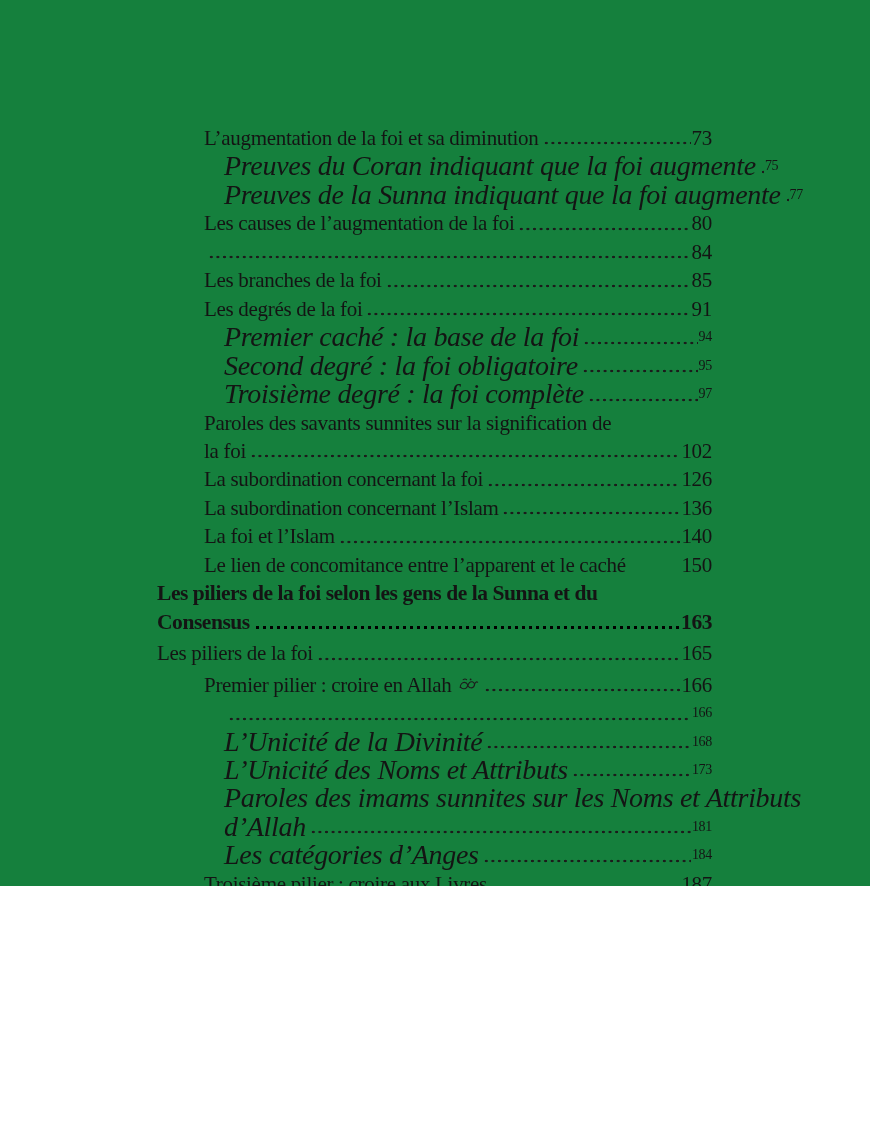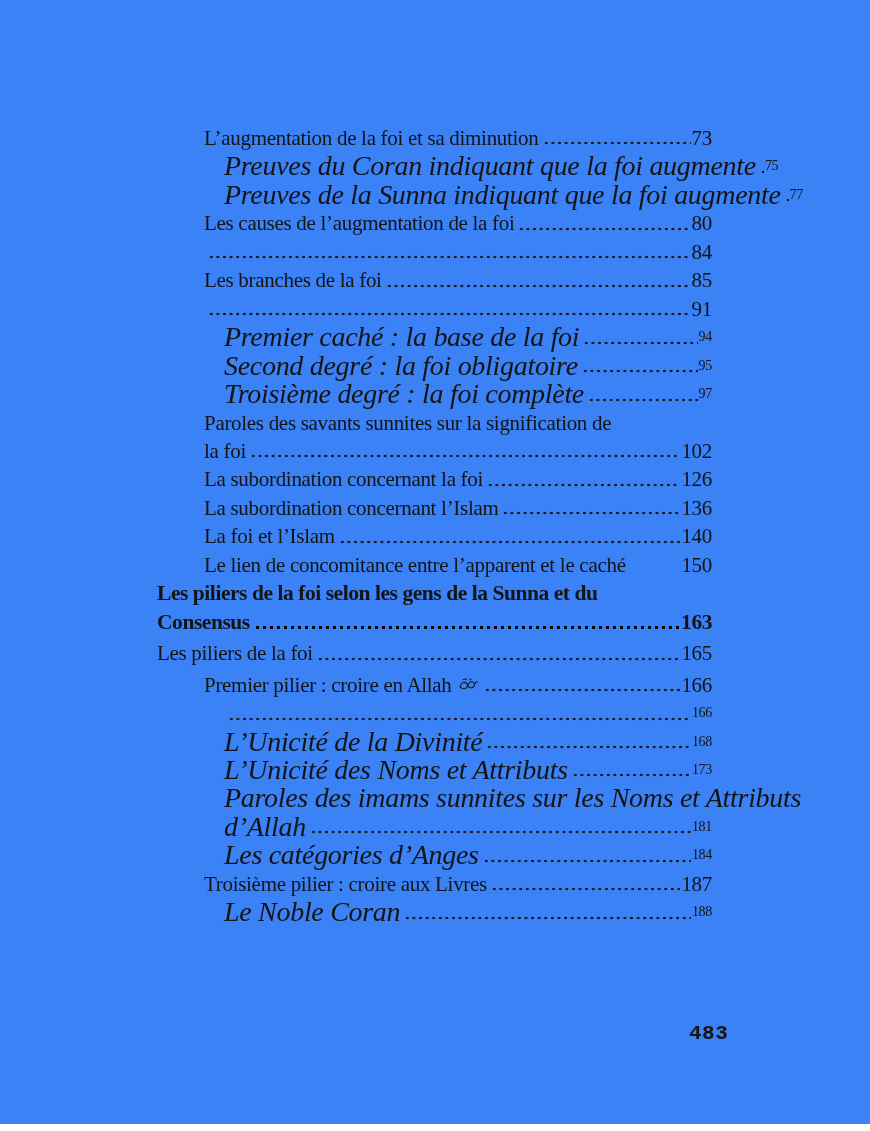--- a/index.html
+++ b/index.html
@@ -4,22 +4,22 @@
 <style>
   html, body { margin: 0; padding: 0; }
   body {
     width: 870px; height: 1131px;
     background: #ffffff;
     font-family: "Liberation Serif", "DejaVu Serif", serif;
     color: #141414;
   }
   .page {
     position: relative;
-    width: 870px; height: 1124px;
-    background: #3b82f6;
+    width: 870px; height: 886px;
+    background: #15803d;
     overflow: hidden;
   }
   .toc {
     position: absolute;
     left: 157px; top: 124px;
     width: 555px;
   }
   .row {
     display: flex;
     line-height: 28.45px;
@@ -87,20 +87,21 @@
       <div class="row lvl1">
         <span class="leader"></span>
         <span class="pg">84</span>
       </div>
       <div class="row lvl1">
         <span class="txt">Les branches de la foi</span>
         <span class="leader"></span>
         <span class="pg">85</span>
       </div>
       <div class="row lvl1">
+        <span class="txt">Les degrés de la foi</span>
         <span class="leader"></span>
         <span class="pg">91</span>
       </div>
       <div class="row lvl2 it">
         <span class="txt">Premier caché : la base de la foi</span>
         <span class="leader"></span>
         <span class="pg">94</span>
       </div>
       <div class="row lvl2 it">
         <span class="txt">Second degré : la foi obligatoire</span>

